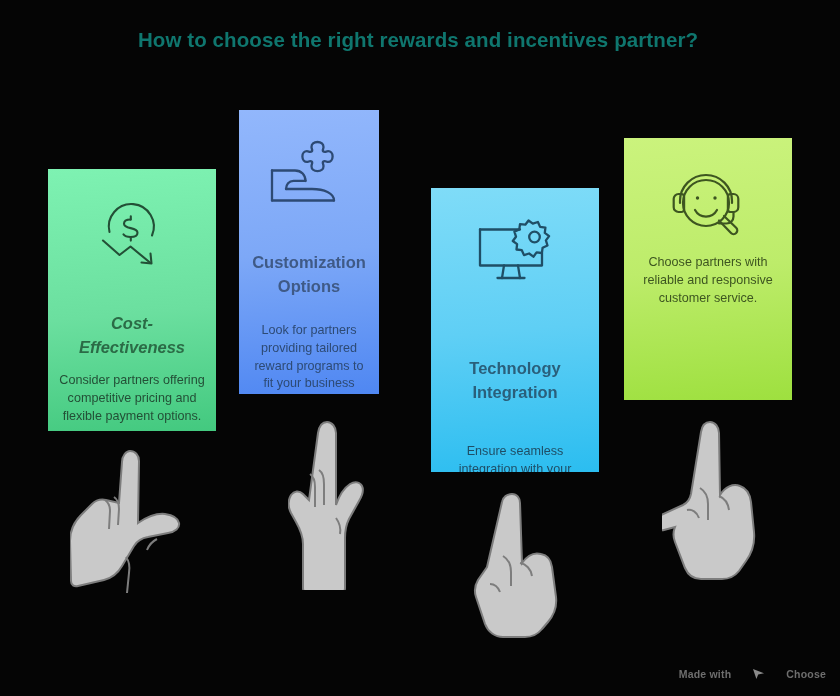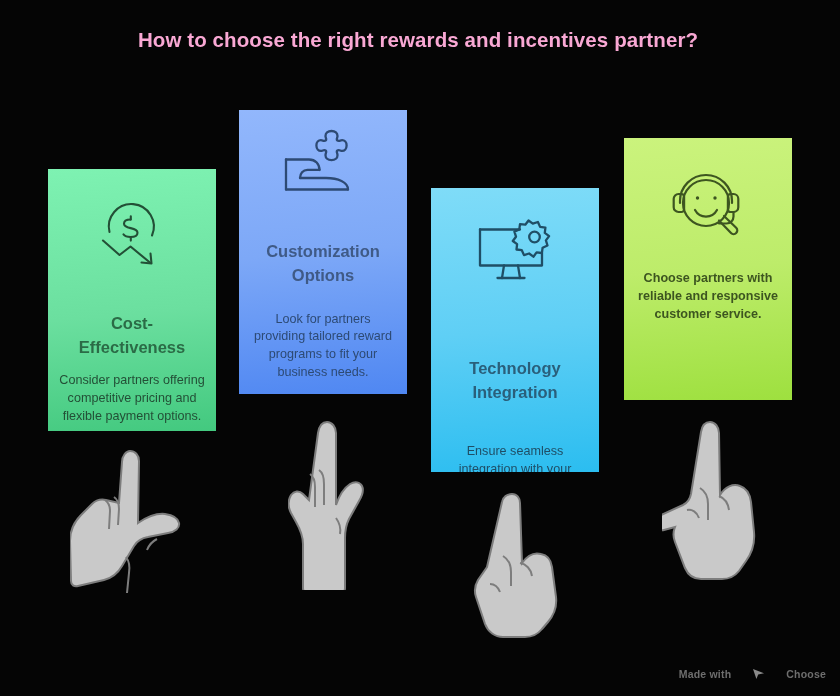--- a/index.html
+++ b/index.html
@@ -23,21 +23,21 @@
 
   
   .title {
     position: absolute;
     left: 0;
     top: 28px;
     width: 836px;
     text-align: center;
     font-size: 20.5px;
     font-weight: bold;
-    color: #f9a8d4;
+    color: #0f766e;
     letter-spacing: 0.1px;
   }
 
   
   .card {
     position: absolute;
     box-sizing: border-box;
     padding: 10px 10px 12px 10px;
     display: flex;
     flex-direction: column;
@@ -62,29 +62,28 @@
     line-height: 1.42;
     text-align: center;
     width: 100%;
   }
 
   
   #card-cost {
     left: 48px; top: 169px; width: 168px; height: 262px;
     background: linear-gradient(175deg, #7ef2b2 0%, #6bdf9f 55%, #43c97f 100%);
   }
-  #card-cost .card-title { color: #2b6b46; margin-top: 34px; }
+  #card-cost .card-title { color: #2b6b46; margin-top: 34px; font-style: italic; }
   #card-cost .card-desc  { color: #234f36; margin-top: 12px; }
   #card-cost .icon-wrap { height: 78px; margin-top: 22px; }
 
   
   #card-custom {
-    left: 239px; top: 110px; width: 168px; height: 284px;
+    left: 239px; top: 110px; width: 140px; height: 284px;
     background: linear-gradient(175deg, #92b7fc 0%, #7da8f7 50%, #4f87f2 100%);
-    justify-content: flex-end;
   }
   #card-custom .card-title { color: #3f5a86; margin-top: 30px; }
   #card-custom .card-desc  { color: #2d4a74; margin-top: 23px; }
   #card-custom .icon-wrap { height: 86px; margin-top: 16px; }
 
   
   #card-tech {
     left: 431px; top: 188px; width: 168px; height: 284px;
     background: linear-gradient(175deg, #7fdcf8 0%, #5fcff5 50%, #2bbdf0 100%);
     gap: 28px;
@@ -92,21 +91,21 @@
   #card-tech .card-title { color: #2a5f7b; margin-top: 32px; }
   #card-tech .card-desc  { color: #1f4e66; margin-top: 10px; }
   #card-tech .icon-wrap { height: 82px; margin-top: 18px; }
 
   
   #card-support {
     left: 624px; top: 138px; width: 168px; height: 262px;
     background: linear-gradient(175deg, #cbf37d 0%, #bdec6a 50%, #9ee03f 100%);
   }
   #card-support .card-title { color: #4d6522; margin-top: 26px; }
-  #card-support .card-desc  { color: #3d5520; margin-top: 24px; font-weight: bold; }
+  #card-support .card-desc  { color: #3d5520; margin-top: 8px; }
   #card-support .icon-wrap { height: 80px; margin-top: 18px; }
 
   
   .hand {
     position: absolute;
     pointer-events: none;
   }
   #hand-1 { left: 70px;  top: 445px; width: 118px; height: 182px; }
   #hand-2 { left: 288px; top: 418px; width: 92px;  height: 172px; }
   #hand-3 { left: 468px; top: 490px; width: 100px; height: 155px; }

